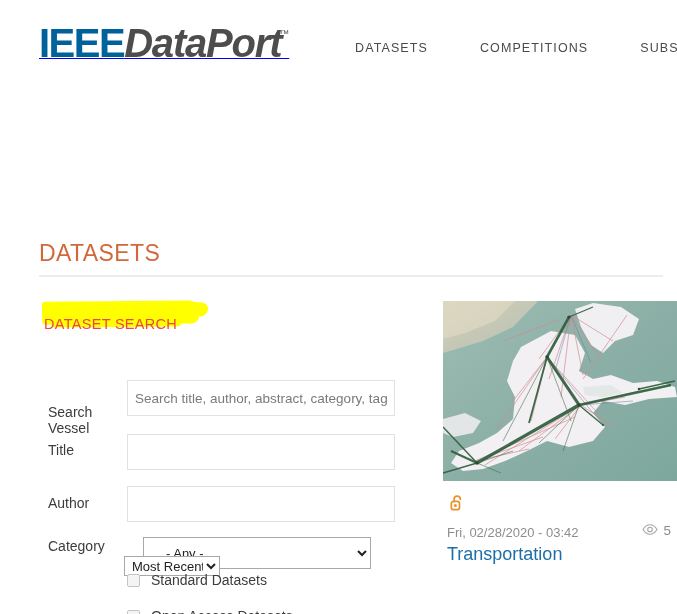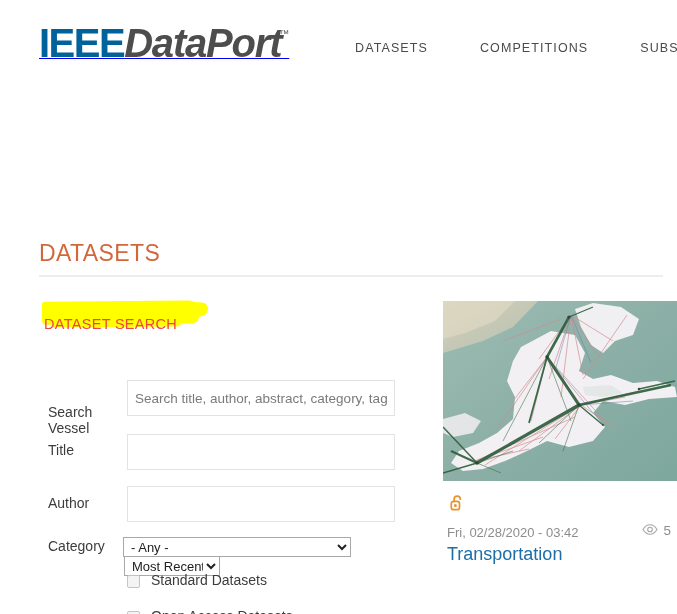--- a/index.html
+++ b/index.html
@@ -188,37 +188,37 @@
     position: absolute;
     font-family: "Liberation Sans", sans-serif;
     font-size: 13px;
     color: #222;
     background: #ffffff;
     border: 1px solid #a8a8a8;
     box-sizing: border-box;
     outline: none;
   }
   .select-category {
-    left: 84px;
+    left: 104px;
     width: 228px;
-    height: 20px;
-    padding-left: 3px;
+    height: 32px;
+    padding-left: 18px;
   }
   .select-sort {
     left: 85px;
     width: 96px;
     height: 20px;
     padding-left: 3px;
   }
 
   .checkbox-row {
     position: absolute;
     left: 88px;
     display: flex;
-    align-items: flex-end;
+    align-items: center;
   }
   .cb {
     width: 13px;
     height: 13px;
     border: 1px solid #c4c4c4;
     background: #f4f4f4;
     box-sizing: border-box;
     margin: 0;
     -webkit-appearance: none;
     appearance: none;

